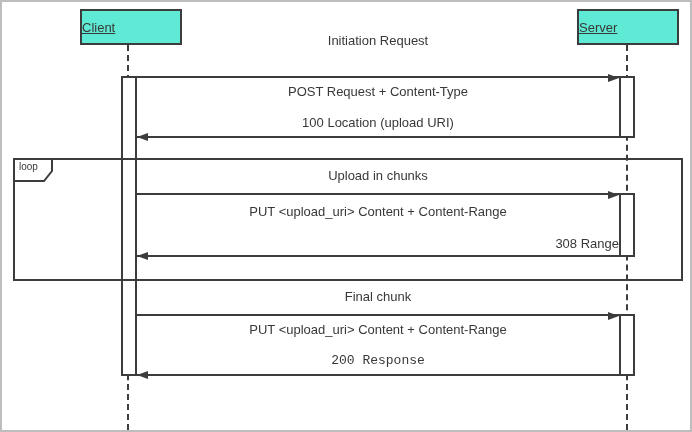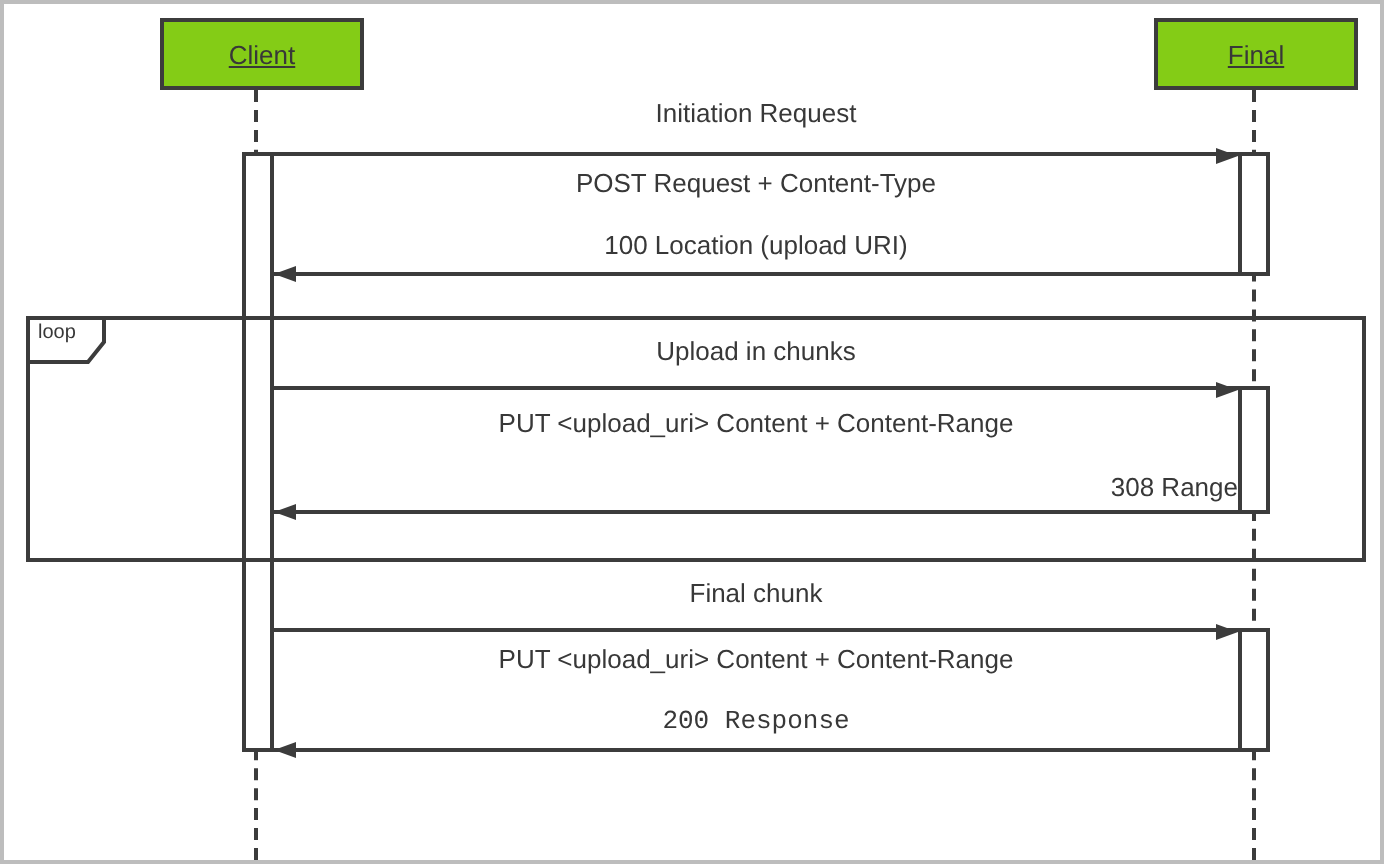--- a/index.html
+++ b/index.html
@@ -12,24 +12,23 @@
     border: 2px solid #bdbdbd;
     font-family: "Liberation Sans", "DejaVu Sans", sans-serif;
     color: #383838;
     overflow: hidden;
   }
   .actor-box {
     position: absolute;
     width: 102px;
     height: 36px;
     border: 2px solid #3c3c3c;
-    background: #84cc16;
+    background: #5eead4;
     display: flex;
     align-items: center;
-    justify-content: center;
     font-size: 13px;
     z-index: 5;
   }
   .actor-box span { text-decoration: underline; }
   .lifeline {
     position: absolute;
     width: 0;
     border-left: 2px dashed #3c3c3c;
     z-index: 1;
   }
@@ -106,30 +105,30 @@
 
   <div class="activation" style="left:119px; top:74px; height:300px;"></div>
   <div class="activation" style="left:617px; top:74px; height:62px;"></div>
   <div class="activation" style="left:617px; top:191px; height:64px;"></div>
   <div class="activation" style="left:617px; top:312px; height:62px;"></div>
 
   <div class="actor-box" style="left:78px; top:7px;">
     <span>Client</span>
   </div>
   <div class="actor-box" style="left:575px; top:7px;">
-    <span>Final</span>
+    <span>Server</span>
   </div>
 
   <div class="loop-box"></div>
   <svg class="loop-pentagon" width="40" height="24" viewBox="0 0 40 24">
     <polygon points="1,1 39,1 39,13 31,23 1,23" fill="#ffffff" stroke="#3c3c3c" stroke-width="2"></polygon>
   </svg>
   <div class="loop-text">loop</div>
 
-  <div class="msg-label" style="top:47px;">Initiation Request</div>
+  <div class="msg-label" style="top:31px;">Initiation Request</div>
 
   <div class="msg-line" style="top:74px;"></div>
   <div class="arrow-right" style="top:72px;"></div>
   <div class="msg-label" style="top:82px;">POST Request + Content-Type</div>
 
   <div class="msg-label" style="top:113px;">100 Location (upload URI)</div>
   <div class="msg-line" style="top:134px;"></div>
   <div class="arrow-left" style="top:131px;"></div>
 
   <div class="msg-label" style="top:166px;">Upload in chunks</div>

